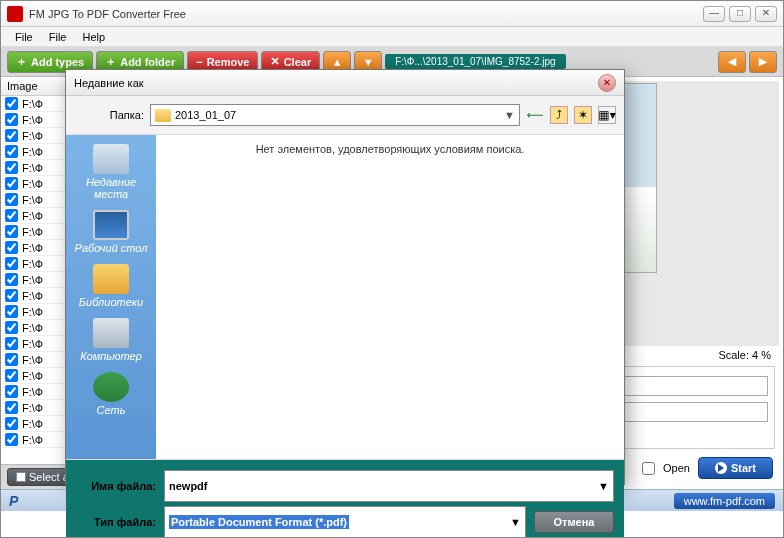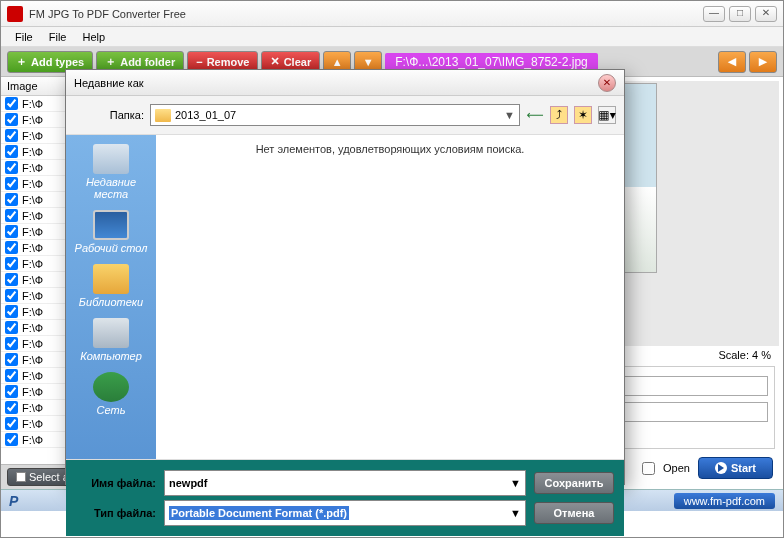--- a/index.html
+++ b/index.html
@@ -15,21 +15,21 @@
 .menubar { height: 20px; background: #f4f4f4; display: flex; align-items: center; padding: 0 6px; border-bottom: 1px solid #ddd; }
 .menuitem { padding: 2px 8px; cursor: pointer; }
 
 
 .toolbar { height: 30px; background: #d9d9d9; display: flex; align-items: center; padding: 0 6px; gap: 3px; border-bottom: 1px solid #bbb; }
 .tbtn { height: 22px; padding: 0 8px; border: 1px solid #888; border-radius: 3px; display: flex; align-items: center; gap: 4px; color: #fff; font-weight: bold; cursor: pointer; }
 .tbtn.green { background: linear-gradient(#7ac142,#4a9e1f); }
 .tbtn.red { background: linear-gradient(#e55,#b22); }
 .tbtn-arrow { width: 28px; height: 22px; background: linear-gradient(#f9a84a,#e07b1a); border: 1px solid #888; border-radius: 3px; display: flex; align-items: center; justify-content: center; color: #fff; cursor: pointer; }
 .toolbar-spacer { flex: 1; }
-.filebadge { background: #d946ef; color: #fff; padding: 2px 10px; border-radius: 2px; font-size: 12px; }
+.filebadge { background: #0f766e; color: #fff; padding: 2px 10px; border-radius: 2px; font-size: 10px; }
 
 
 .main { display: flex; height: 412px; }
 .left-panel { width: 440px; border-right: 1px solid #ccc; display: flex; flex-direction: column; }
 .right-panel { flex: 1; display: flex; flex-direction: column; padding: 4px; }
 .list-header { background: linear-gradient(#fdfdfd,#ececec); border-bottom: 1px solid #ccc; padding: 3px 6px; font-size: 11px; }
 .file-list { flex: 1; overflow: auto; background: #fff; }
 .file-row { display: flex; align-items: center; padding: 1px 4px; border-bottom: 1px solid #eee; }
 .file-row input { margin-right: 4px; }
 
@@ -66,21 +66,21 @@
 .dlg-main { flex: 1; background: #fff; display: flex; flex-direction: column; }
 .dlg-folder-row { display: flex; align-items: center; padding: 8px 8px; gap: 6px; background: #f3f3f3; border-bottom: 1px solid #ddd; }
 .dlg-label { width: 70px; text-align: right; }
 .dlg-combo { flex: 1; height: 22px; border: 1px solid #888; background: #fff; display: flex; align-items: center; padding: 0 4px; }
 .dlg-combo .cmb-arrow { margin-left: auto; color: #555; }
 .dlg-nav-ic { width: 18px; height: 18px; display: flex; align-items: center; justify-content: center; cursor: pointer; font-size: 12px; }
 .dlg-content { flex: 1; display: flex; align-items: flex-start; justify-content: center; padding-top: 8px; color: #333; }
 .dlg-bottom { padding: 6px 10px; background: #0f766e; border-top: 1px solid #ddd; font-weight: bold; }
 .dlg-row { display: flex; align-items: center; gap: 8px; margin: 4px 0; }
 .dlg-row .dlg-label { width: 80px; }
-.dlg-input { flex: 1; height: 26px; border: 1px solid #888; background: #fff; padding: 0 4px; display: flex; align-items: center; }
+.dlg-input { flex: 1; height: 32px; border: 1px solid #888; background: #fff; padding: 0 4px; display: flex; align-items: center; }
 .dlg-input.sel { background: #fff; text-align: center; }
 .dlg-input.sel .seltext { background: #3a7ad9; color: #fff; padding: 1px 2px; }
 .dlg-btn { width: 80px; height: 22px; background: linear-gradient(#8a8f94,#6a7076); color: #fff; border: 1px solid #555; border-radius: 3px; cursor: pointer; text-align: center; line-height: 20px; }
 .folder-ic { width: 16px; height: 13px; background: linear-gradient(#ffe08a,#f0b84a); border-radius: 1px; margin-right: 4px; }
 
 
 .sel-row { background: #d9d9d9; padding: 3px 6px; display: flex; gap: 6px; align-items: center; border-top: 1px solid #bbb; }
 .sel-btn { padding: 2px 8px; background: linear-gradient(#6a7076,#4a5056); color: #fff; border: 1px solid #444; border-radius: 3px; font-size: 10px; cursor: pointer; display: flex; align-items: center; gap: 3px; }
 .chk-ic { width: 10px; height: 10px; background: #fff; border: 1px solid #888; display: inline-block; }
 </style>
@@ -298,21 +298,20 @@
       <div class="dlg-content">Нет элементов, удовлетворяющих условиям поиска.</div>
     </div>
   </div>
   <div class="dlg-bottom">
     <div class="dlg-row">
       <span class="dlg-label">Имя файла:</span>
       <div class="dlg-input">
           <span>newpdf</span>
           <span class="cmb-arrow" style="margin-left:auto">▼</span>
         </div>
-      <div class="dlg-btn">Сохранить</div>
     </div>
     <div class="dlg-row">
       <span class="dlg-label">Тип файла:</span>
       <div class="dlg-input sel">
           <span class="seltext">Portable Document Format (*.pdf)</span>
           <span class="cmb-arrow" style="margin-left:auto">▼</span>
         </div>
       <div class="dlg-btn">Отмена</div>
     </div>
   </div>

